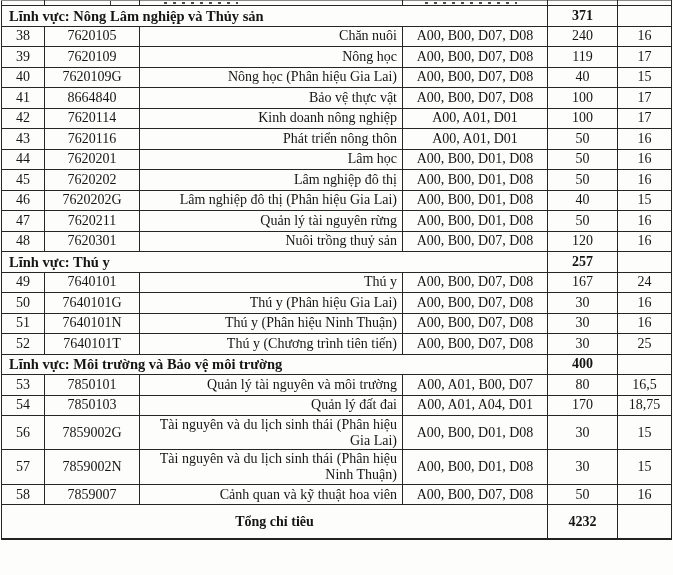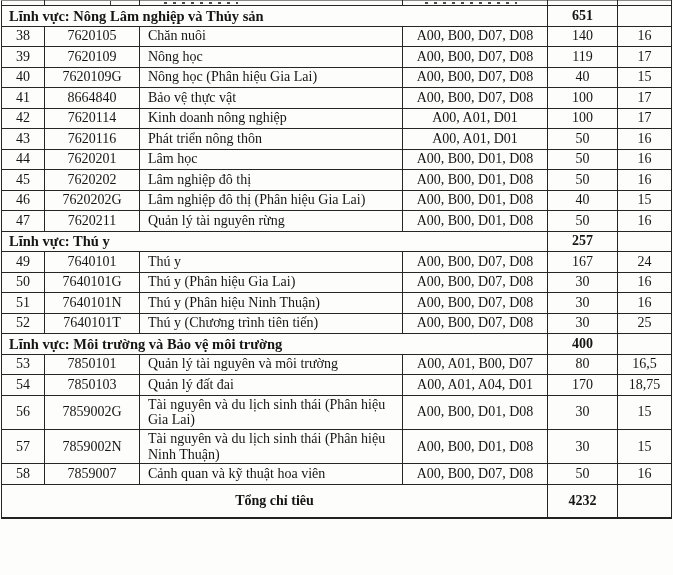--- a/index.html
+++ b/index.html
@@ -29,21 +29,21 @@
     line-height: 1.12;
     text-align: center;
     vertical-align: middle;
     overflow: hidden;
     word-wrap: break-word;
   }
   tr.r { height: 20.5px; }
   tr.section { height: 20.5px; }
   tr.total { height: 34px; }
   td.name {
-    text-align: left;
+    text-align: right;
     padding: 1px 5px 1px 8px;
   }
   tr.section td.title {
     font-weight: bold;
     text-align: left;
     padding-left: 7px;
     font-size: 14.5px;
   }
   .bold { font-weight: bold; }
   tr.total td { border-bottom: 2px solid #222; }
@@ -90,29 +90,29 @@
             <span class="mark m-name"></span>
           </td>
         <td>
             <span class="mark m-combo"></span>
           </td>
         <td></td>
         <td></td>
       </tr>
     <tr class="section">
           <td colspan="4" class="title">Lĩnh vực: Nông Lâm nghiệp và Thủy sản</td>
-          <td class="bold">651</td>
+          <td class="bold">371</td>
           <td></td>
         </tr>
         <tr class="r">
           <td>38</td>
           <td>7620105</td>
           <td class="name">Chăn nuôi</td>
           <td>A00, B00, D07, D08</td>
-          <td>140</td>
+          <td>240</td>
           <td>16</td>
         </tr>
         <tr class="r">
           <td>39</td>
           <td>7620109</td>
           <td class="name">Nông học</td>
           <td>A00, B00, D07, D08</td>
           <td>119</td>
           <td>17</td>
         </tr>
@@ -173,20 +173,28 @@
           <td>15</td>
         </tr>
         <tr class="r">
           <td>47</td>
           <td>7620211</td>
           <td class="name">Quản lý tài nguyên rừng</td>
           <td>A00, B00, D01, D08</td>
           <td>50</td>
           <td>16</td>
         </tr>
+        <tr class="r">
+          <td>48</td>
+          <td>7620301</td>
+          <td class="name">Nuôi trồng thuỷ sản</td>
+          <td>A00, B00, D07, D08</td>
+          <td>120</td>
+          <td>16</td>
+        </tr>
         <tr class="section">
           <td colspan="4" class="title">Lĩnh vực: Thú y</td>
           <td class="bold">257</td>
           <td></td>
         </tr>
         <tr class="r">
           <td>49</td>
           <td>7640101</td>
           <td class="name">Thú y</td>
           <td>A00, B00, D07, D08</td>

